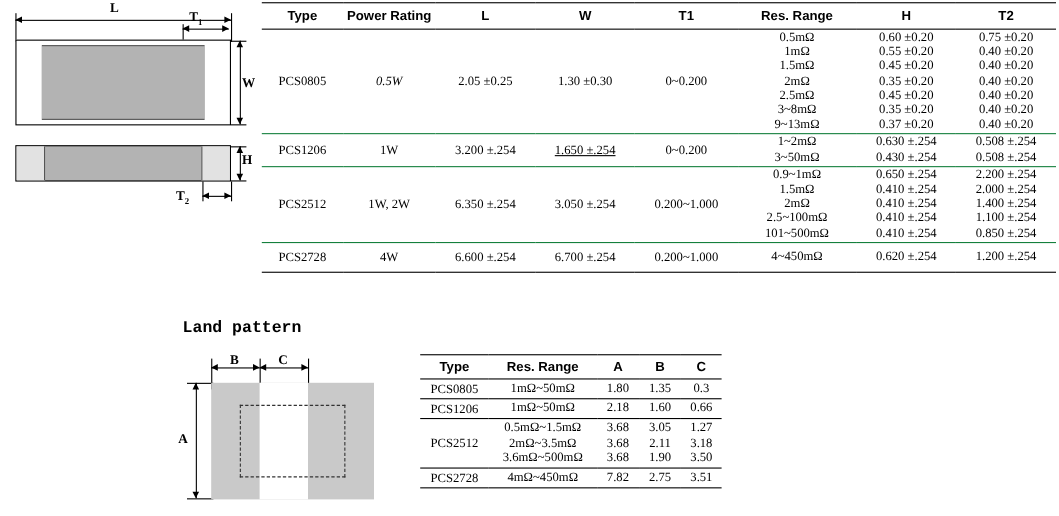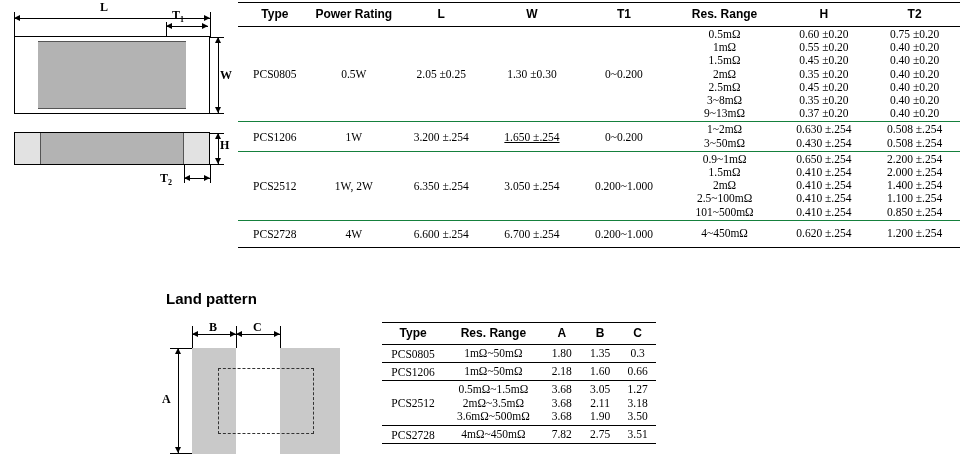--- a/index.html
+++ b/index.html
@@ -187,21 +187,21 @@
   .tcell-h { width: 92px; }
   .tcell-t2 { width: 92px; }
 
   
   #land-title {
     position: absolute;
     left: 166px;
     top: 290px;
     font-size: 15px;
     font-weight: bold;
-    font-family: Liberation Sans, sans-serif;
+    font-family: Liberation Mono, monospace;
   }
 
   #land-drawing {
     position: absolute;
     left: 160px;
     top: 320px;
     width: 200px;
     height: 140px;
   }
   .land-body {
@@ -325,21 +325,21 @@
       <th class="tcell-w">W</th>
       <th class="tcell-t1">T1</th>
       <th class="tcell-rr">Res. Range</th>
       <th class="tcell-h">H</th>
       <th class="tcell-t2">T2</th>
     </tr>
   </thead>
   <tbody id="main-table-body">
       <tr class="grp-row">
         <td class="tcell-type" style="padding-top: 4px; padding-bottom: 4px;">PCS0805</td>
-        <td class="tcell-pr" style="padding-top: 4px; padding-bottom: 4px;">0.5W</td>
+        <td class="tcell-pr" style="padding-top: 4px; padding-bottom: 4px; font-style: italic;">0.5W</td>
         <td class="tcell-l" style="padding-top: 4px; padding-bottom: 4px;">2.05 ±0.25</td>
         <td class="tcell-w" style="padding-top: 4px; padding-bottom: 4px;">1.30 ±0.30</td>
         <td class="tcell-t1" style="padding-top: 4px; padding-bottom: 4px;">0~0.200</td>
         <td class="tcell-rr">
           <div class="sub-list">
             <div>0.5mΩ</div>
             <div>1mΩ</div>
             <div>1.5mΩ</div>
             <div>2mΩ</div>
             <div>2.5mΩ</div>

